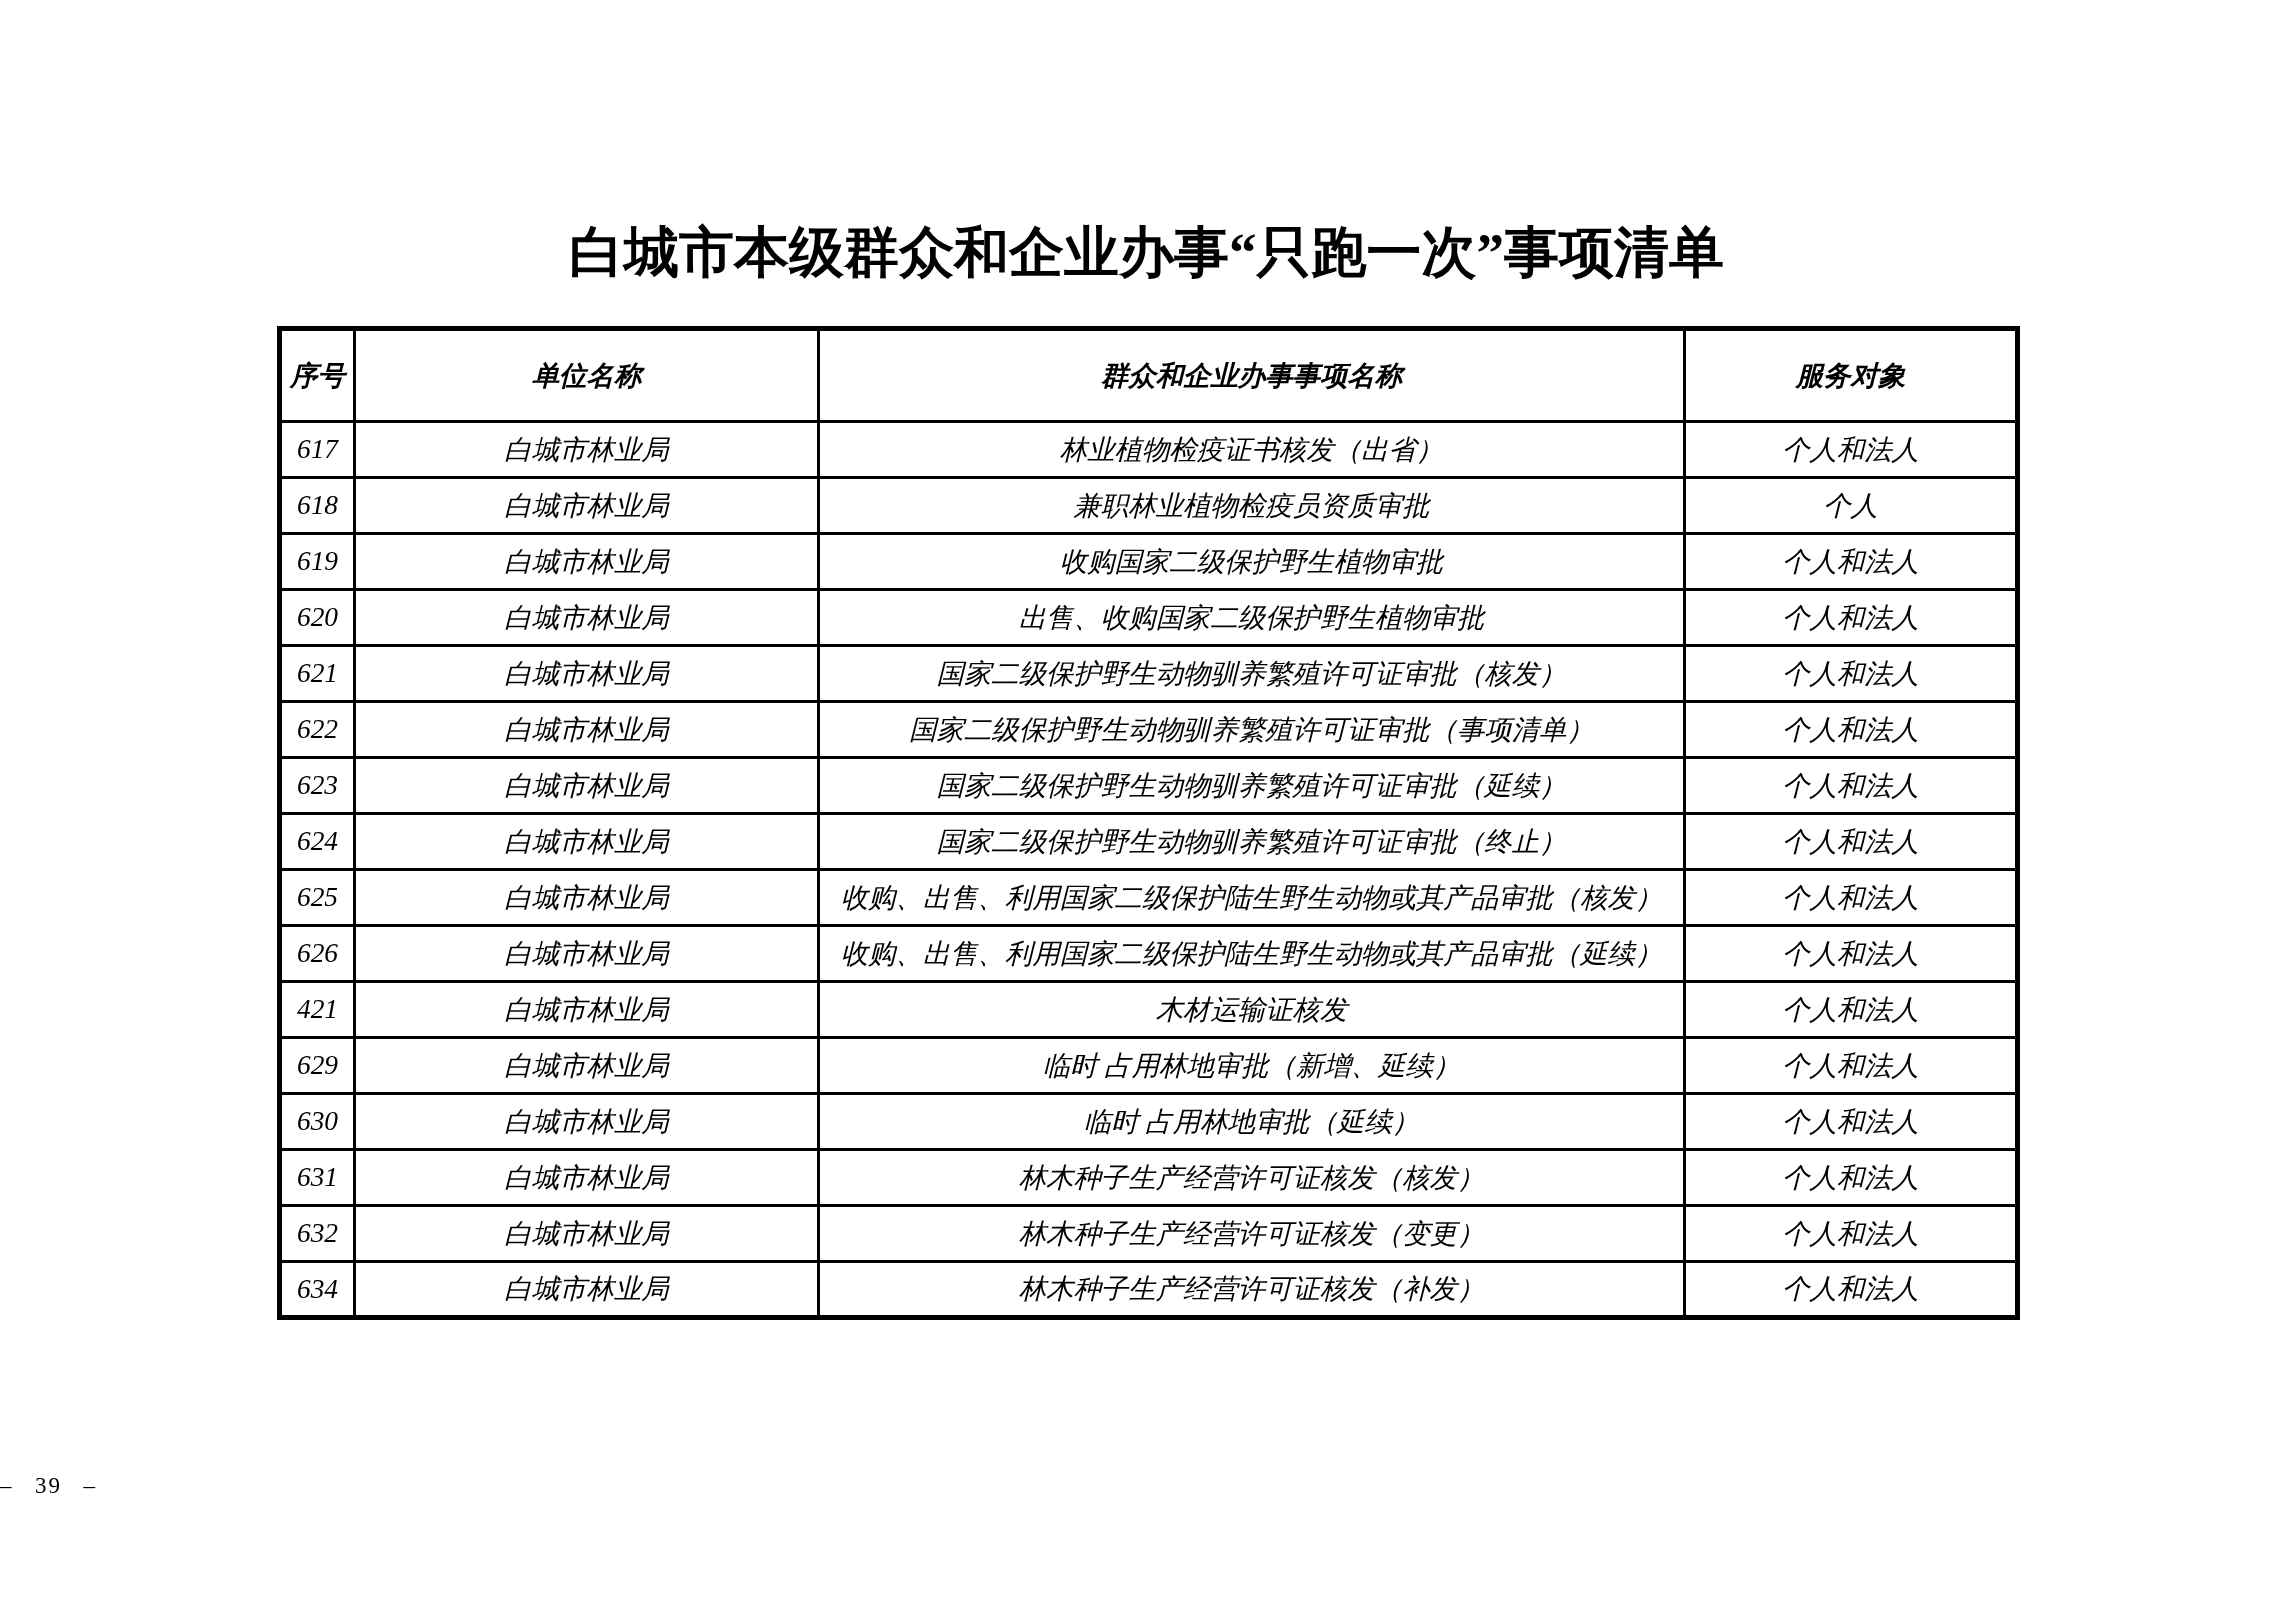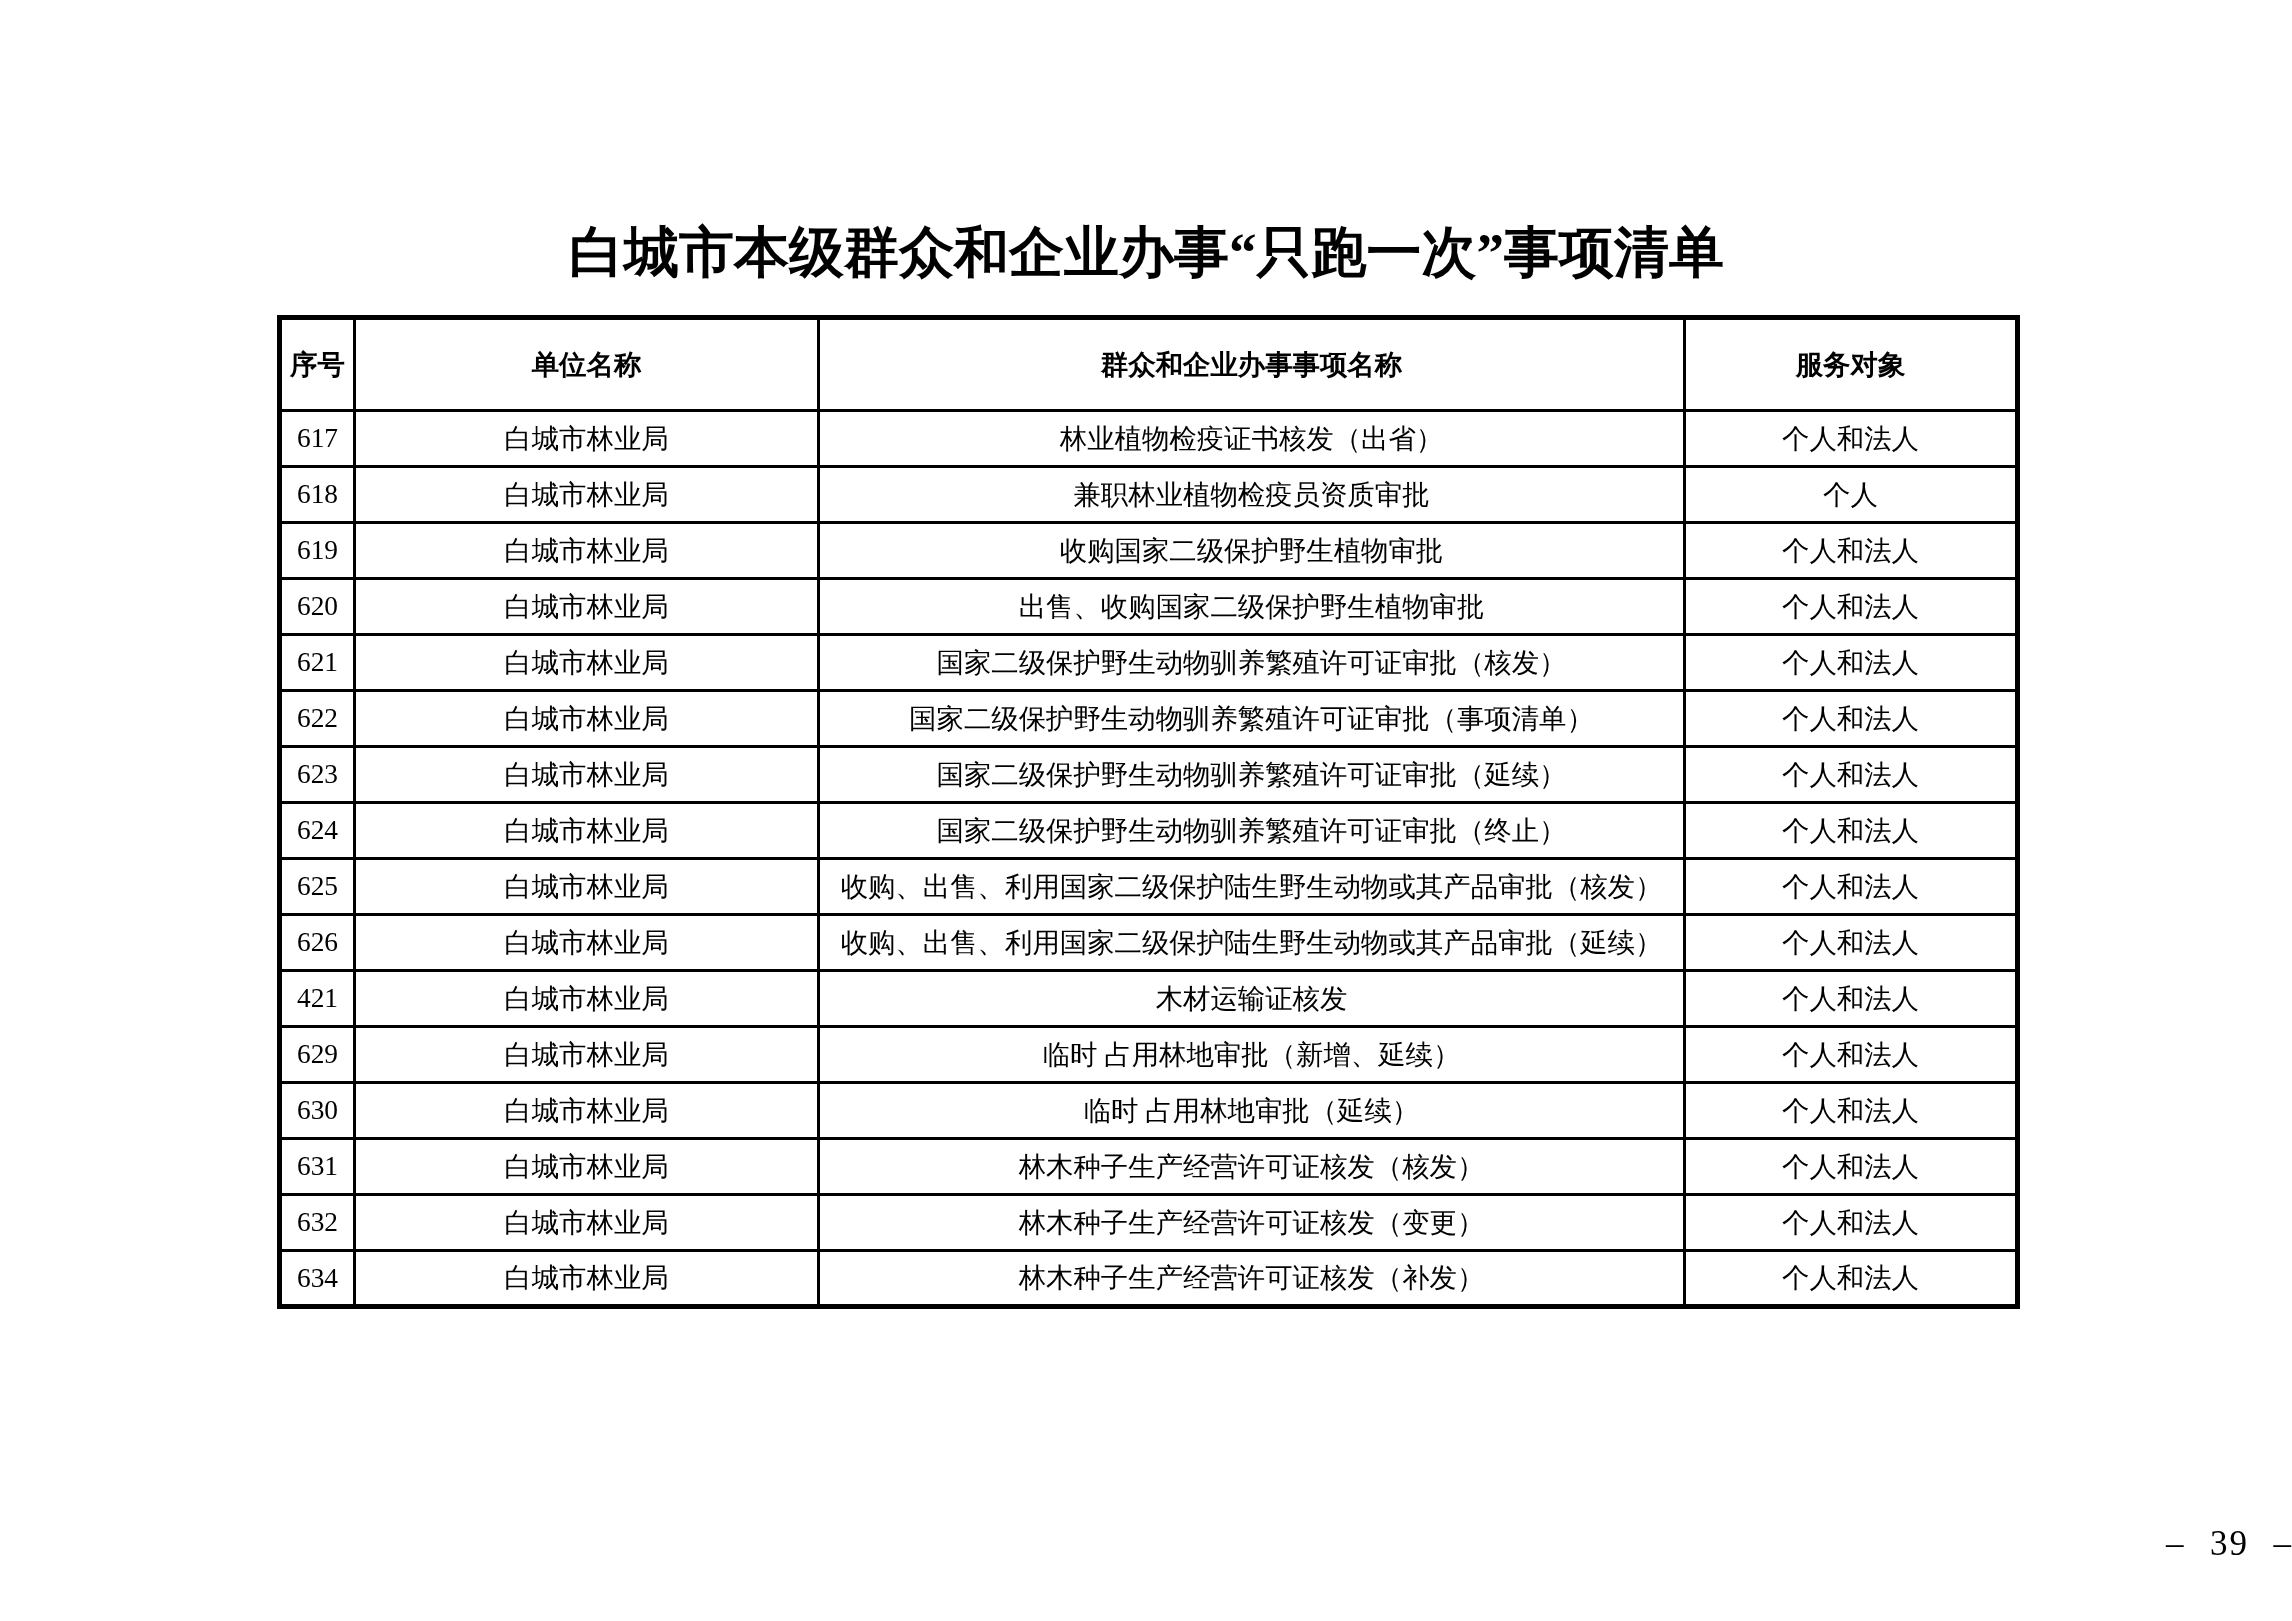--- a/index.html
+++ b/index.html
@@ -19,45 +19,46 @@
     width: 100%;
     text-align: center;
     font-size: 55px;
     font-weight: bold;
     line-height: 69px;
     white-space: nowrap;
   }
   .doc-table {
     position: absolute;
     left: 277px;
-    top: 315px;
+    top: 326px;
     width: 1739px;
     border-collapse: collapse;
     table-layout: fixed;
     border: 5.9px solid #000;
+    font-style: italic;
   }
   .doc-table th, .doc-table td {
     border: 3.9px solid #000;
     text-align: center;
     vertical-align: middle;
     padding: 0;
     font-size: 27.4px;
     white-space: nowrap;
     overflow: hidden;
   }
   .doc-table thead tr { height: 93px; }
   .doc-table tbody tr { height: 56px; }
   .doc-table th { font-weight: bold; }
   .pageno {
     position: absolute;
-    top: 1524px;
+    top: 1473px;
     left: 0;
     width: 100%;
-    text-align: right;
-    font-size: 35px;
+    text-align: left;
+    font-size: 23px;
     word-spacing: 13.7px;
     letter-spacing: 2px;
   }
 </style>
 </head>
 <body>
 
 <div class="title">白城市本级群众和企业办事“只跑一次”事项清单</div>
 
 <table class="doc-table">

